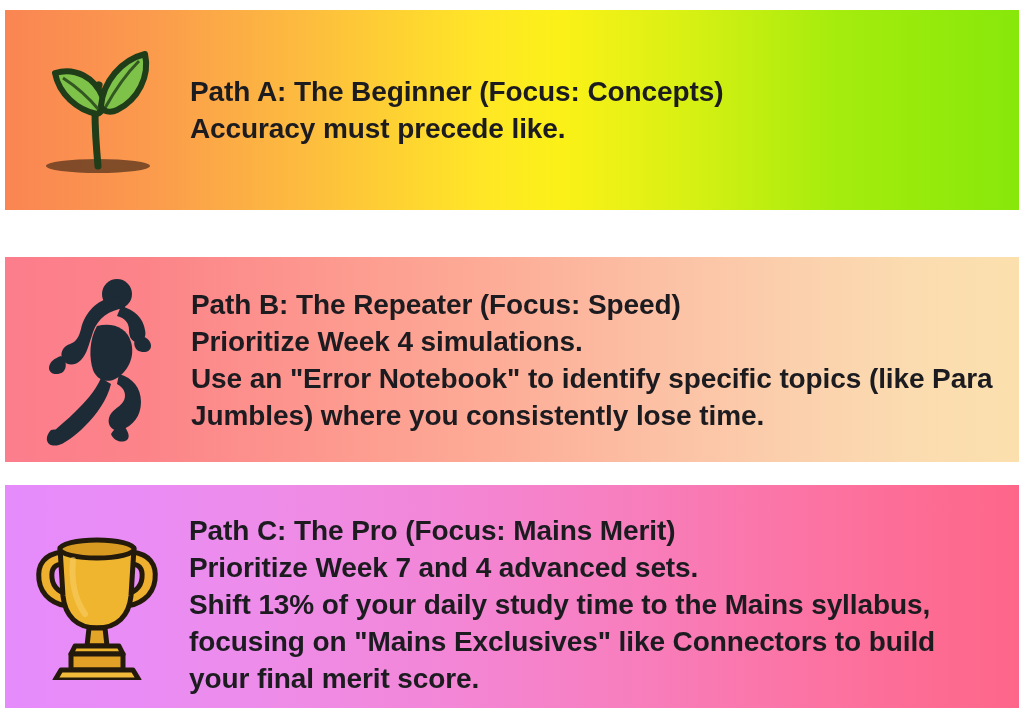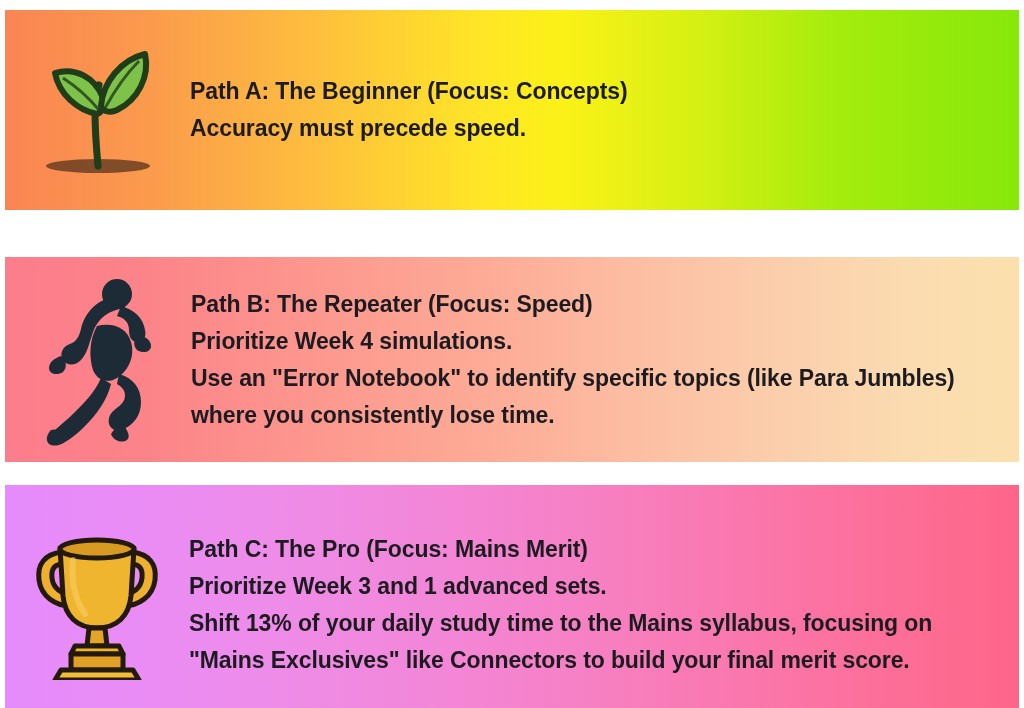--- a/index.html
+++ b/index.html
@@ -76,21 +76,21 @@
     align-items: center;
     justify-content: center;
   }
   .card-icon svg {
     display: block;
   }
   .card-text {
     flex: 1 1 auto;
     padding-right: 24px;
     color: #1b1b20;
-    font-size: 23px;
+    font-size: 28px;
     font-weight: bold;
     line-height: 37px;
     letter-spacing: -0.1px;
   }
   .card-text .line {
     white-space: normal;
   }
   .card-a .card-icon { width: 185px; }
   .card-b .card-icon { width: 186px; }
   .card-c .card-icon { width: 184px; }
@@ -108,21 +108,21 @@
           <path d="M65 126 C63 104 62 86 62 72 C62 60 63 52 66 45" stroke="#1f3d18" stroke-width="7" fill="none" stroke-linecap="round"></path>
           <path d="M64 74 C44 70 26 54 22 33 C42 27 62 37 70 58 C72 64 70 72 64 74 Z" fill="#7fc24a" stroke="#1f3d18" stroke-width="6" stroke-linejoin="round"></path>
           <path d="M30 38 C44 47 56 58 66 70" stroke="#1f3d18" stroke-width="3" fill="none" opacity="0.8"></path>
           <path d="M68 66 C70 42 88 20 112 14 C117 36 105 60 84 70 C78 73 69 72 68 66 Z" fill="#7fc24a" stroke="#1f3d18" stroke-width="6" stroke-linejoin="round"></path>
           <path d="M106 21 C94 33 82 50 72 68" stroke="#1f3d18" stroke-width="3" fill="none" opacity="0.8"></path>
         </svg>
       </span>
     </div>
     <div class="card-text">
       <div class="line">Path A: The Beginner (Focus: Concepts)</div>
-      <div class="line">Accuracy must precede speed.</div>
+      <div class="line">Accuracy must precede like.</div>
     </div>
   </div>
 
   <div class="path-card card-b">
     <div class="card-icon">
       <span>
         <svg width="122" height="172" viewBox="0 0 122 172" xmlns="http://www.w3.org/2000/svg">
           <g fill="#1d2b36">
             <circle cx="80" cy="20" r="15"></circle>
             <path d="M88 34 C72 36 61 44 56 58 C52 70 50 80 44 86
@@ -173,18 +173,18 @@
             <path d="M48 116 L92 116 L96 124 L44 124 Z" fill="#efb42e"></path>
             <path d="M44 124 L96 124 L96 140 L44 140 Z" fill="#e1a126"></path>
             <path d="M34 140 L106 140 L112 150 L28 150 Z" fill="#f2bb3a"></path>
           </g>
           <path d="M46 30 C44 50 48 70 58 84" stroke="#f7d06a" stroke-width="6" fill="none" opacity="0.55" stroke-linecap="round"></path>
         </svg>
       </span>
     </div>
     <div class="card-text">
       <div class="line">Path C: The Pro (Focus: Mains Merit)</div>
-      <div class="line">Prioritize Week 3 and 1 advanced sets.</div>
+      <div class="line">Prioritize Week 7 and 4 advanced sets.</div>
       <div class="line">Shift 13% of your daily study time to the Mains syllabus, focusing on "Mains Exclusives" like Connectors to build your final merit score.</div>
     </div>
   </div>
 
 </div>
 
 </body></html>

